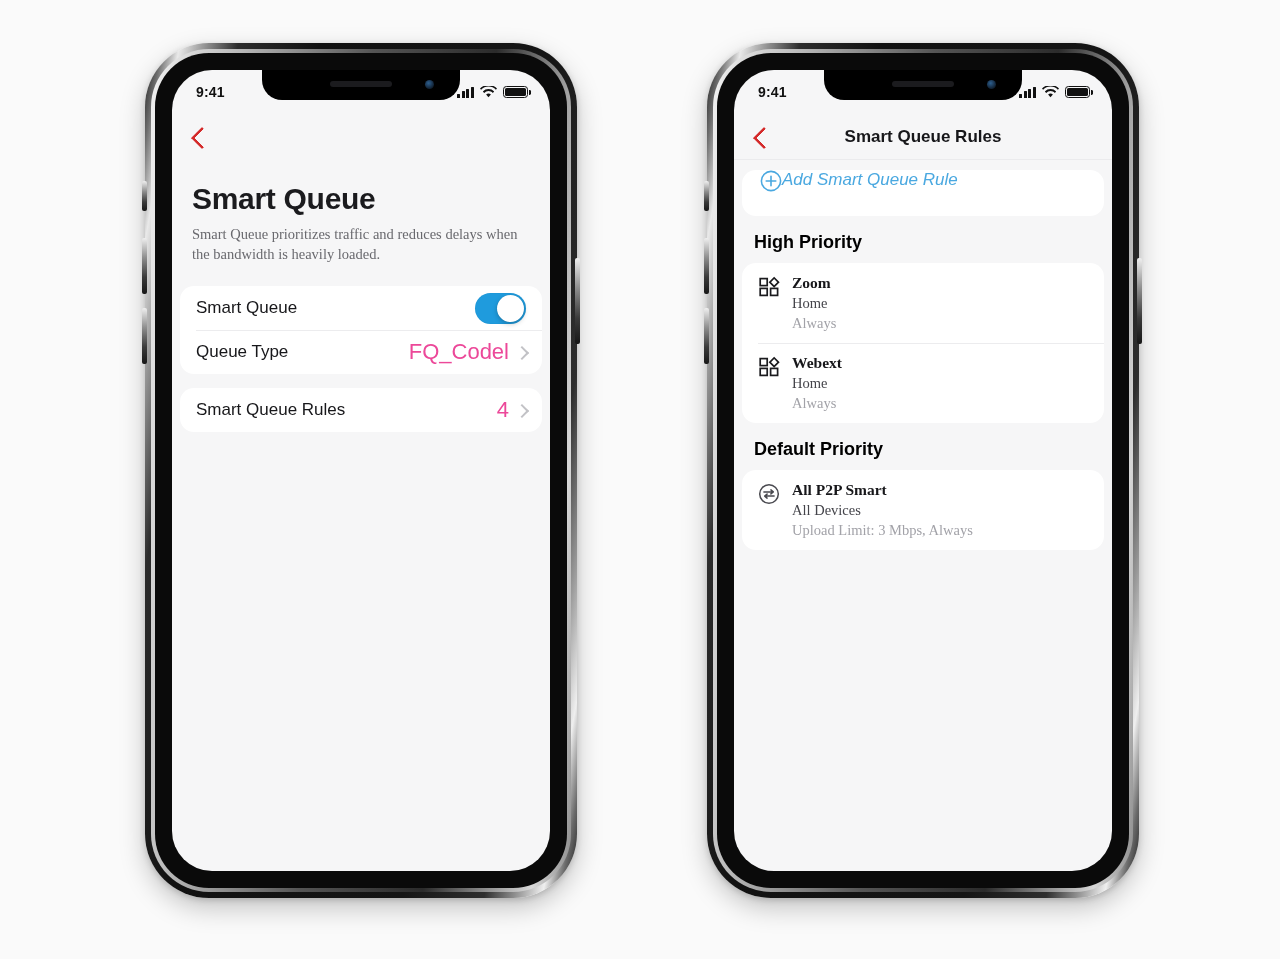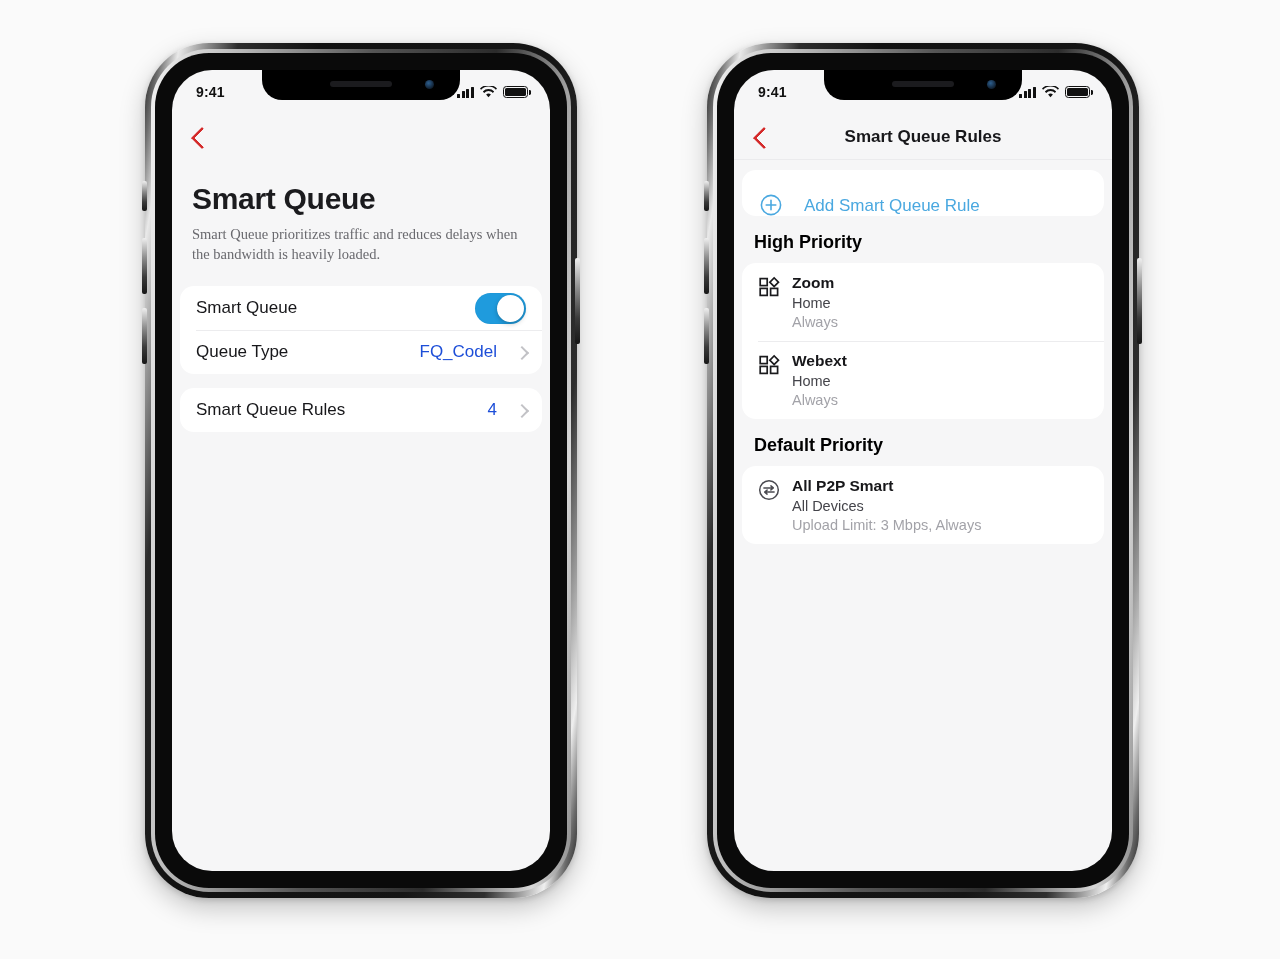--- a/index.html
+++ b/index.html
@@ -121,21 +121,21 @@
     display: flex; align-items: center;
     padding: 0 16px;
     min-height: 44px;
     position: relative;
   }
   .row + .row::before {
     content:""; position:absolute; left:16px; right:0; top:0;
     height:1px; background:#ececee;
   }
   .row-label { font-size: 17px; color: #17171a; flex: 1; }
-  .row-value { font-size: 17px; color: #1d4ed8; margin-right: 20px; }
+  .row-value { font-size: 22px; color: #ec4899; margin-right: 8px; }
 
   .toggle {
     width: 51px; height: 31px; border-radius: 16px;
     background: #1f9bdd; position: relative; flex: none;
     box-shadow: inset 0 0 0 .5px rgba(0,0,0,.04);
   }
   .toggle .knob {
     position: absolute; right: 2px; top: 2px;
     width: 27px; height: 27px; border-radius: 50%;
     background: #fff;
@@ -161,34 +161,35 @@
     height: 46px; display: flex; align-items: center;
     padding: 0 18px; position: relative;
     border-bottom: 1px solid #ebebed;
   }
   .navbar .nav-title {
     position: absolute; left: 0; right: 0; text-align: center;
     font-size: 17px; font-weight: 700; color: #17171a;
     pointer-events: none;
   }
   .add-row {
-    display: flex; align-items: flex-end; gap: 22px;
-    padding: 0 18px; min-height: 46px;
+    display: flex; align-items: flex-start; gap: 0;
+    padding: 0 18px; min-height: 46px; font-style: italic;
   }
   .add-label { font-size: 17px; color: #4aa8e0; }
   .plus-icon { width: 22px; height: 22px; flex: none; }
 
   .sec-head {
     font-size: 18px; font-weight: 700; color: #000000;
     padding: 16px 20px 10px 20px;
   }
   .rule-row {
     display: flex; align-items: flex-start; gap: 12px;
     padding: 11px 16px 11px 16px;
     position: relative;
+    font-family: Liberation Serif, serif;
   }
   .rule-row + .rule-row::before {
     content:""; position:absolute; left:16px; right:0; top:0;
     height:1px; background:#ececee;
   }
   .rule-icon { width: 22px; height: 22px; flex:none; margin-top: 2px; }
   .rule-texts { display: flex; flex-direction: column; gap: 3px; }
   .rule-name { font-size: 15.5px; font-weight: 700; color: #17171a; }
   .rule-sub  { font-size: 14.5px; color: #44444a; }
   .rule-meta { font-size: 14.5px; color: #a2a2a8; }

